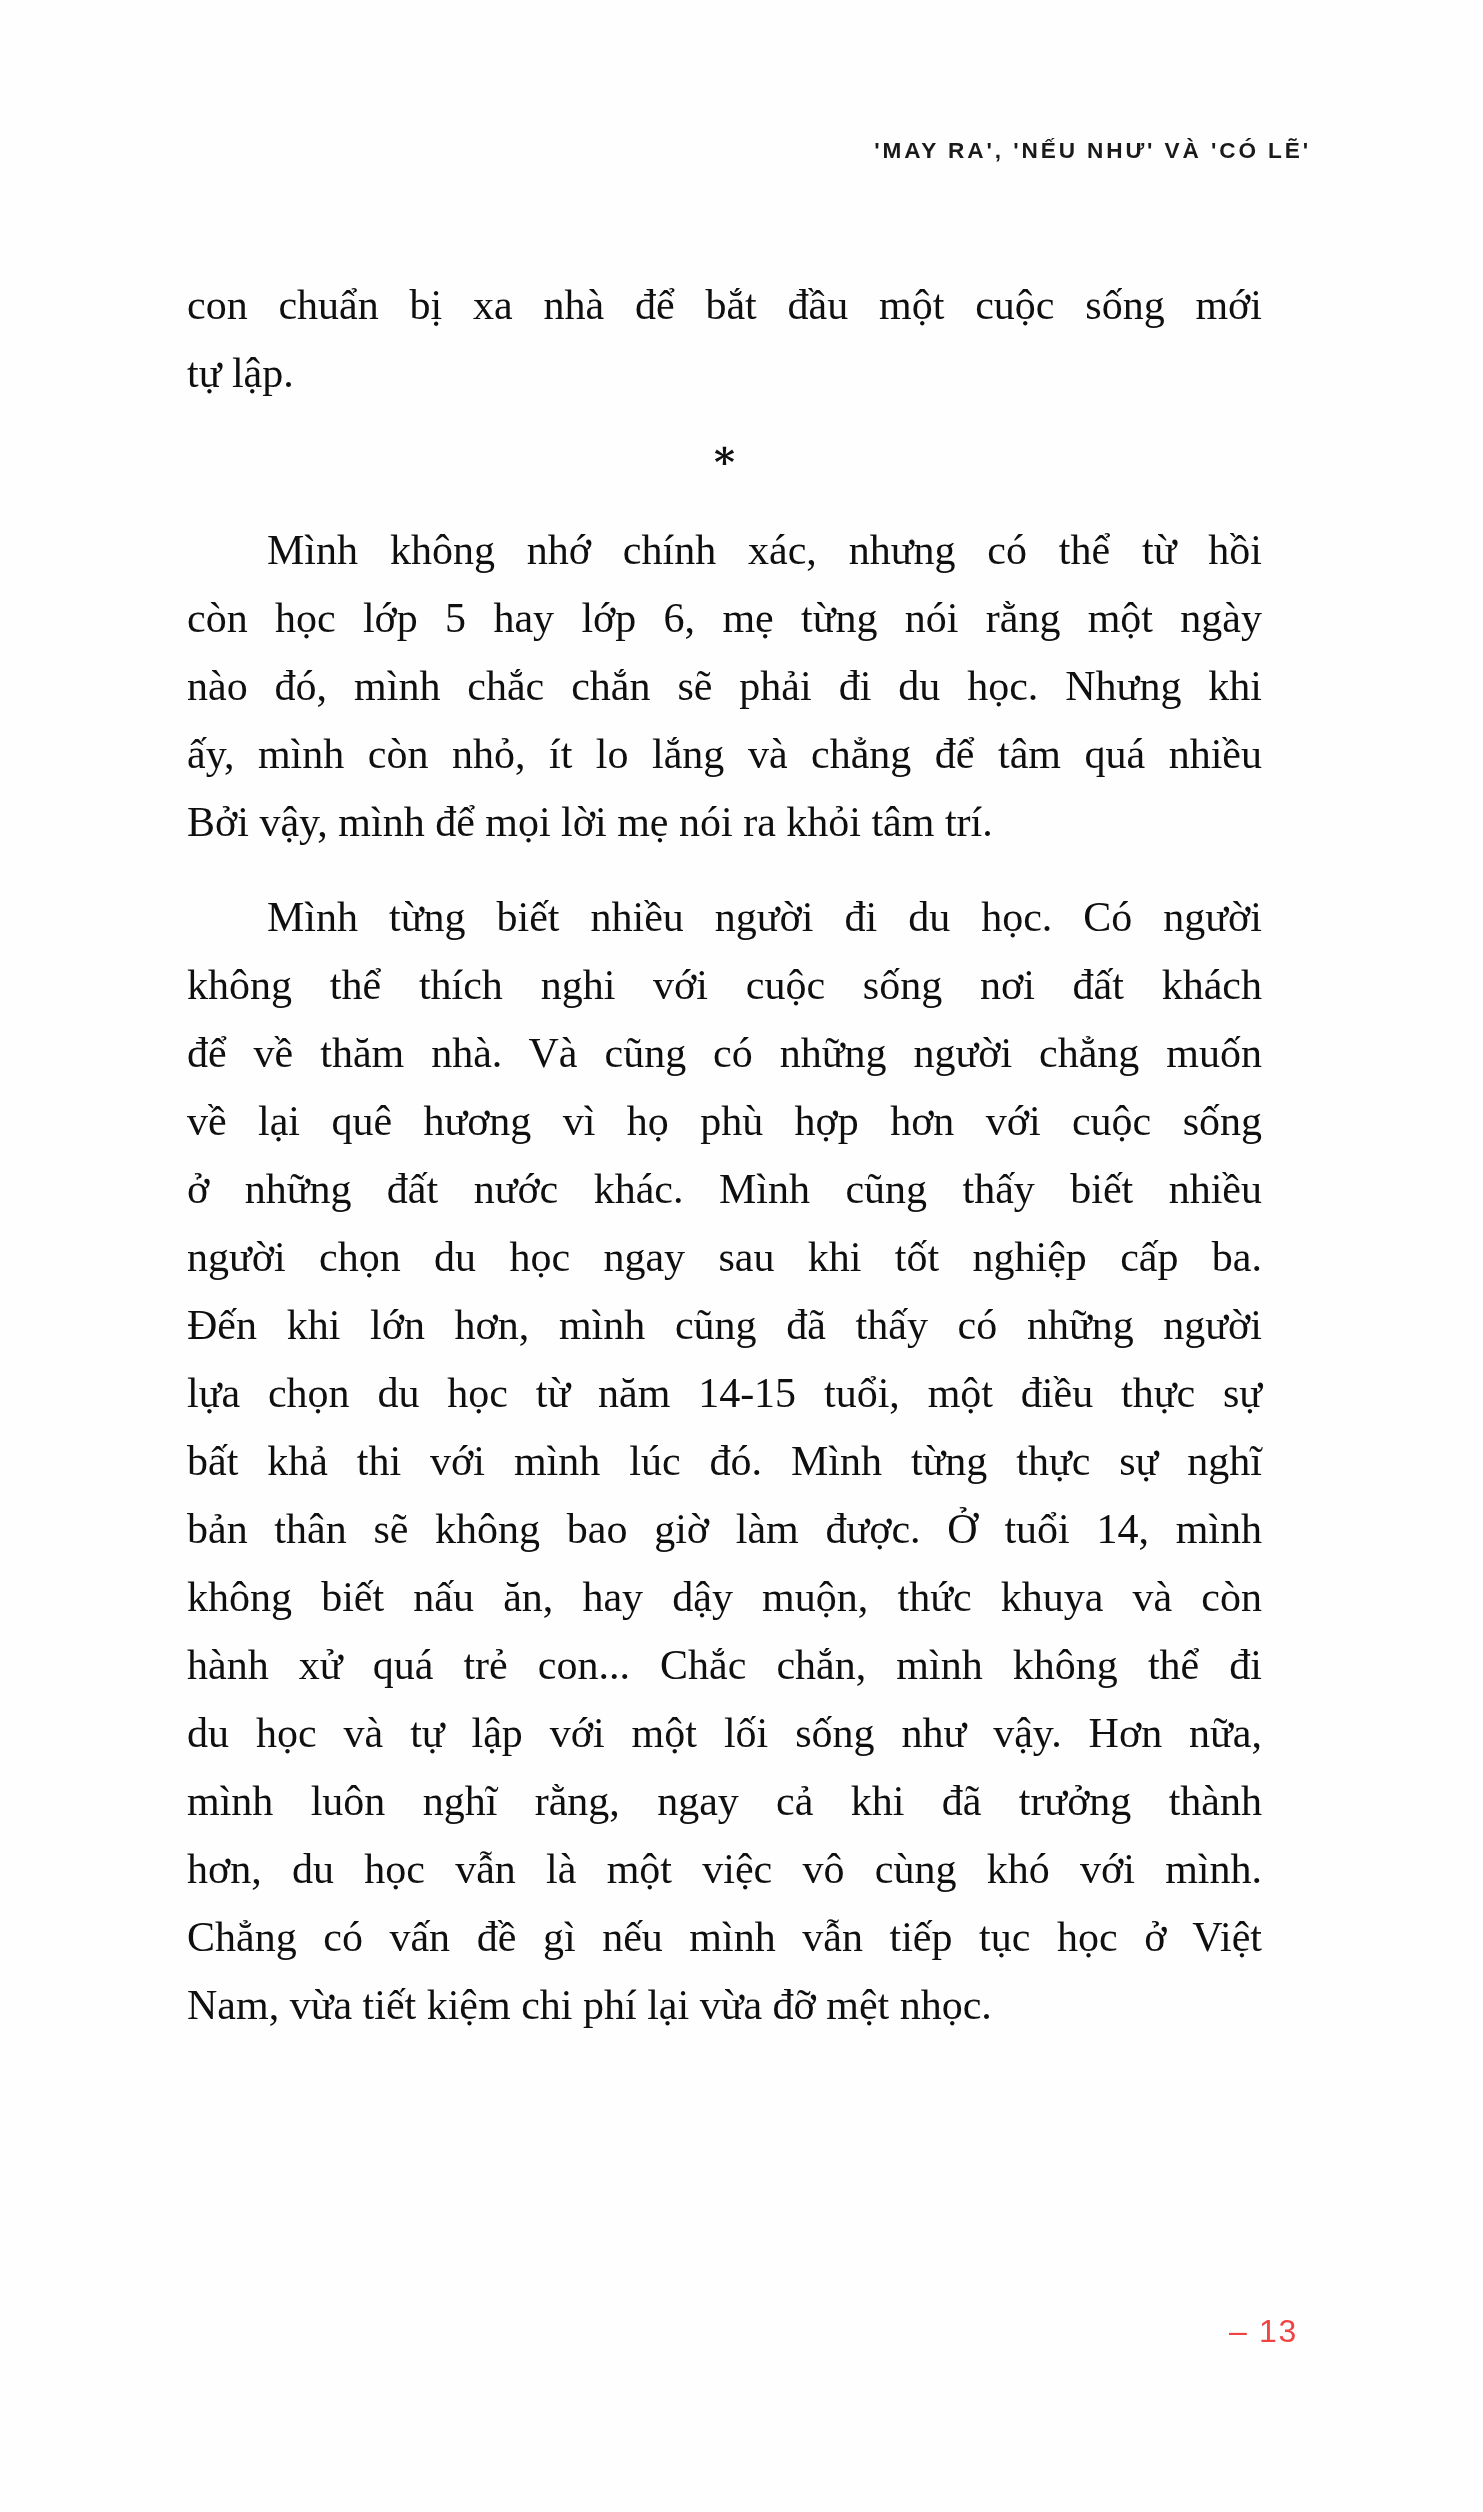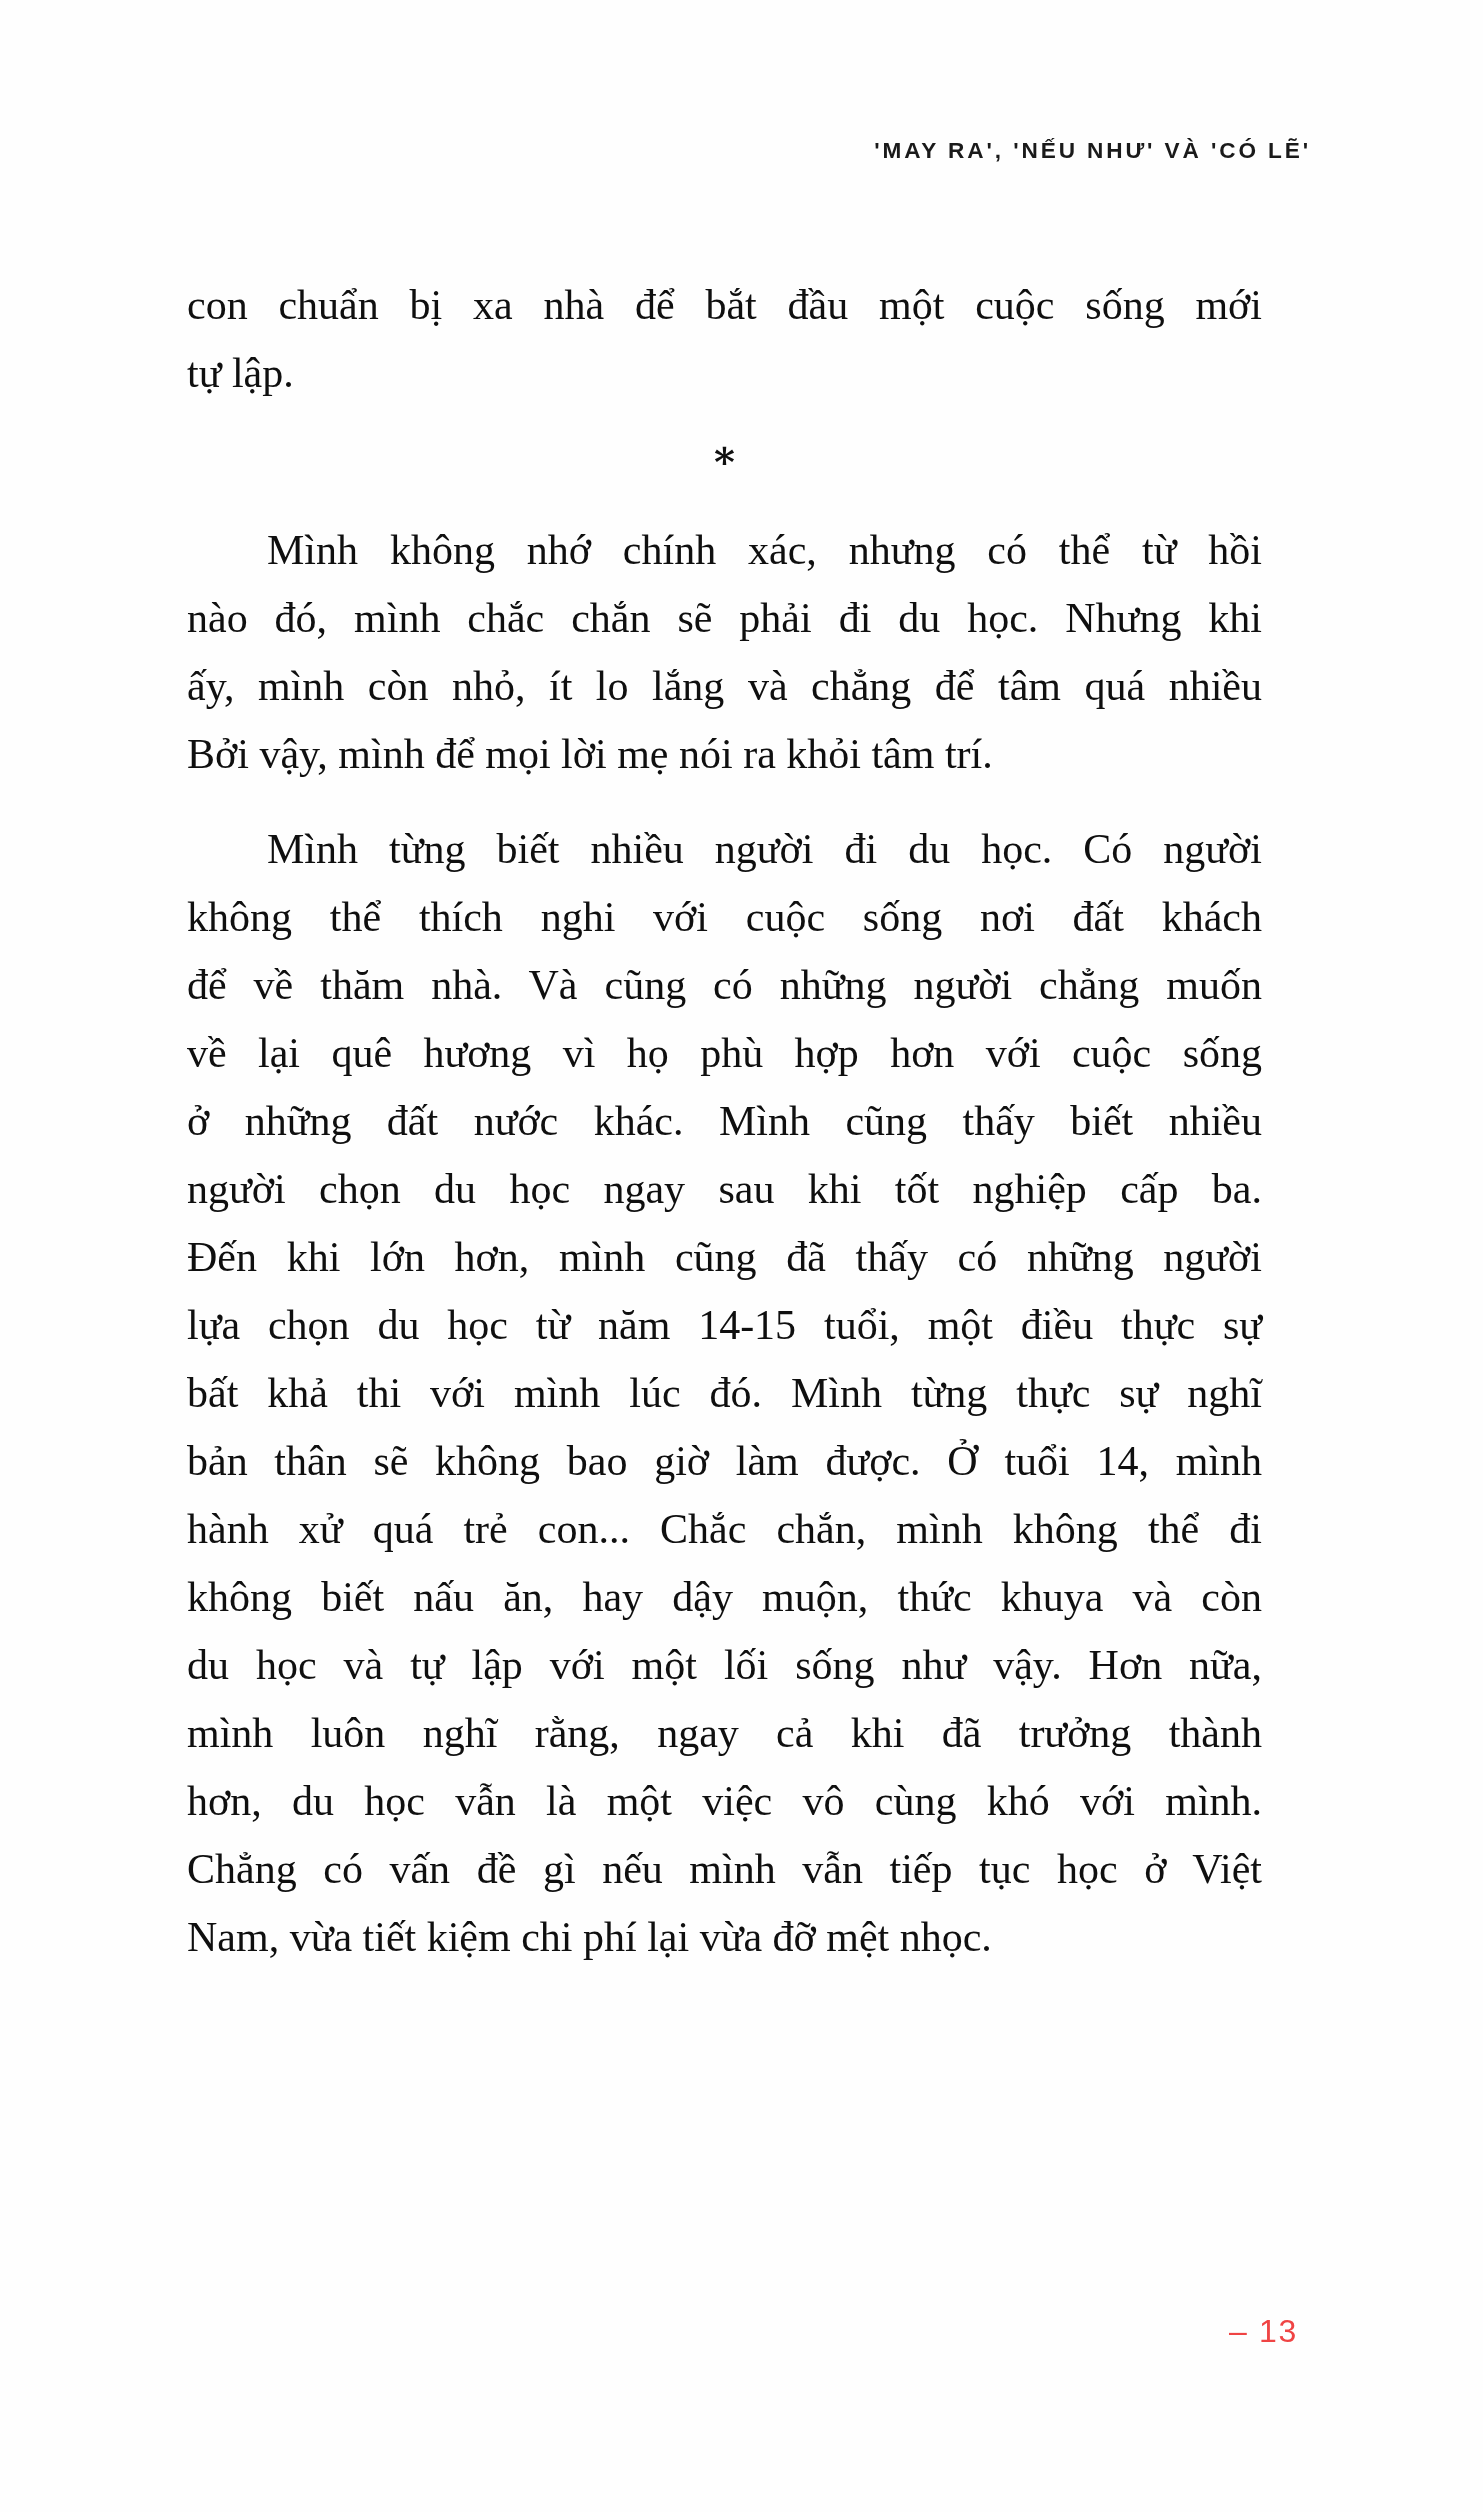--- a/index.html
+++ b/index.html
@@ -80,38 +80,39 @@
       <div class="line">con chuẩn bị xa nhà để bắt đầu một cuộc sống mới</div>
       <div class="line last">tự lập.</div>
     </div>
 
     <div class="divider">
       <span class="asterisk">*</span>
     </div>
 
     <div class="para">
       <div class="line indent">Mình không nhớ chính xác, nhưng có thể từ hồi</div>
+      <div class="line">còn học lớp 5 hay lớp 6, mẹ từng nói rằng một ngày</div>
       <div class="line">nào đó, mình chắc chắn sẽ phải đi du học. Nhưng khi</div>
       <div class="line">ấy, mình còn nhỏ, ít lo lắng và chẳng để tâm quá nhiều</div>
       <div class="line last">Bởi vậy, mình để mọi lời mẹ nói ra khỏi tâm trí.</div>
     </div>
 
     <div class="para para-gap">
       <div class="line indent">Mình từng biết nhiều người đi du học. Có người</div>
       <div class="line">không thể thích nghi với cuộc sống nơi đất khách</div>
       <div class="line">để về thăm nhà. Và cũng có những người chẳng muốn</div>
       <div class="line">về lại quê hương vì họ phù hợp hơn với cuộc sống</div>
       <div class="line">ở những đất nước khác. Mình cũng thấy biết nhiều</div>
       <div class="line">người chọn du học ngay sau khi tốt nghiệp cấp ba.</div>
       <div class="line">Đến khi lớn hơn, mình cũng đã thấy có những người</div>
       <div class="line">lựa chọn du học từ năm 14-15 tuổi, một điều thực sự</div>
       <div class="line">bất khả thi với mình lúc đó. Mình từng thực sự nghĩ</div>
       <div class="line">bản thân sẽ không bao giờ làm được. Ở tuổi 14, mình</div>
+      <div class="line">không biết nấu ăn, hay dậy muộn, thức khuya và còn</div>
       <div class="line">hành xử quá trẻ con... Chắc chắn, mình không thể đi</div>
-      <div class="line">không biết nấu ăn, hay dậy muộn, thức khuya và còn</div>
       <div class="line">du học và tự lập với một lối sống như vậy. Hơn nữa,</div>
       <div class="line">mình luôn nghĩ rằng, ngay cả khi đã trưởng thành</div>
       <div class="line">hơn, du học vẫn là một việc vô cùng khó với mình.</div>
       <div class="line">Chẳng có vấn đề gì nếu mình vẫn tiếp tục học ở Việt</div>
       <div class="line last">Nam, vừa tiết kiệm chi phí lại vừa đỡ mệt nhọc.</div>
     </div>
 
   </div>
 
   <div class="page-number">– 13</div>

